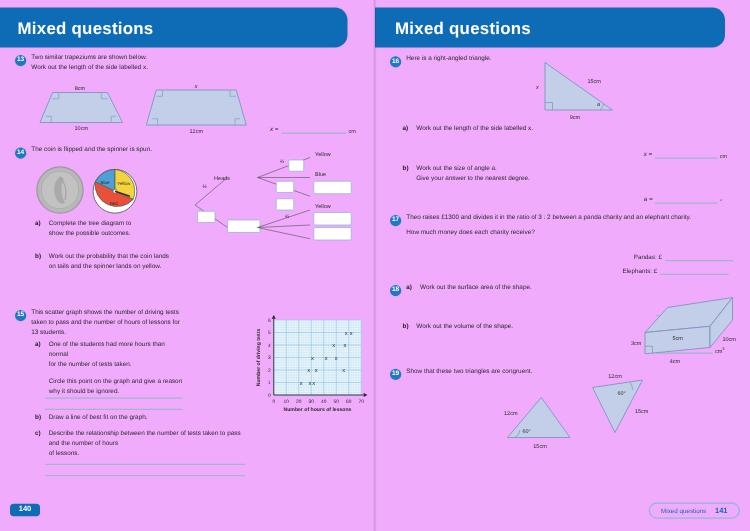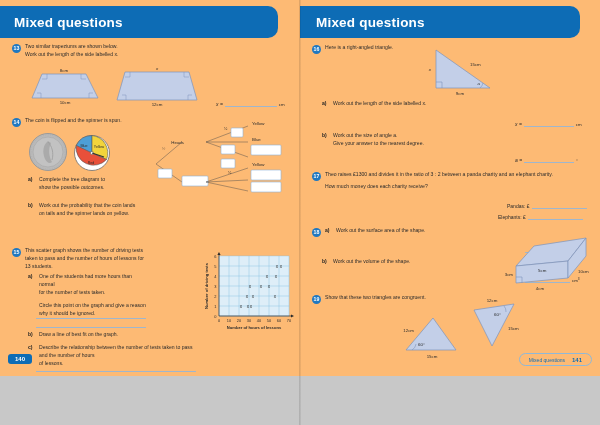--- a/index.html
+++ b/index.html
@@ -3,21 +3,21 @@
 <meta charset="utf-8">
 <style>
   * { box-sizing: border-box; margin: 0; padding: 0; }
   body {
     width: 600px; height: 425px;
     font-family: "Liberation Sans", sans-serif;
     background: #c8c8c8;
     overflow: hidden;
   }
   .spread { position: relative; width: 600px; height: 425px; display: flex; }
-  .page { position: relative; background: #fdba74; height: 376px; overflow: hidden; padding-left: 16px; }
+  .page { position: relative; background: #f0abfc; height: 425px; overflow: hidden; padding-left: 16px; }
   .page-left { width: 300px; }
   .page-right { width: 300px; }
   .gutter {
     position: absolute; left: 299px; top: 0; width: 2px; height: 425px;
     background: linear-gradient(to right, rgba(0,0,0,0.14), rgba(0,0,0,0.05));
     z-index: 30;
   }
 
   
   .banner {

